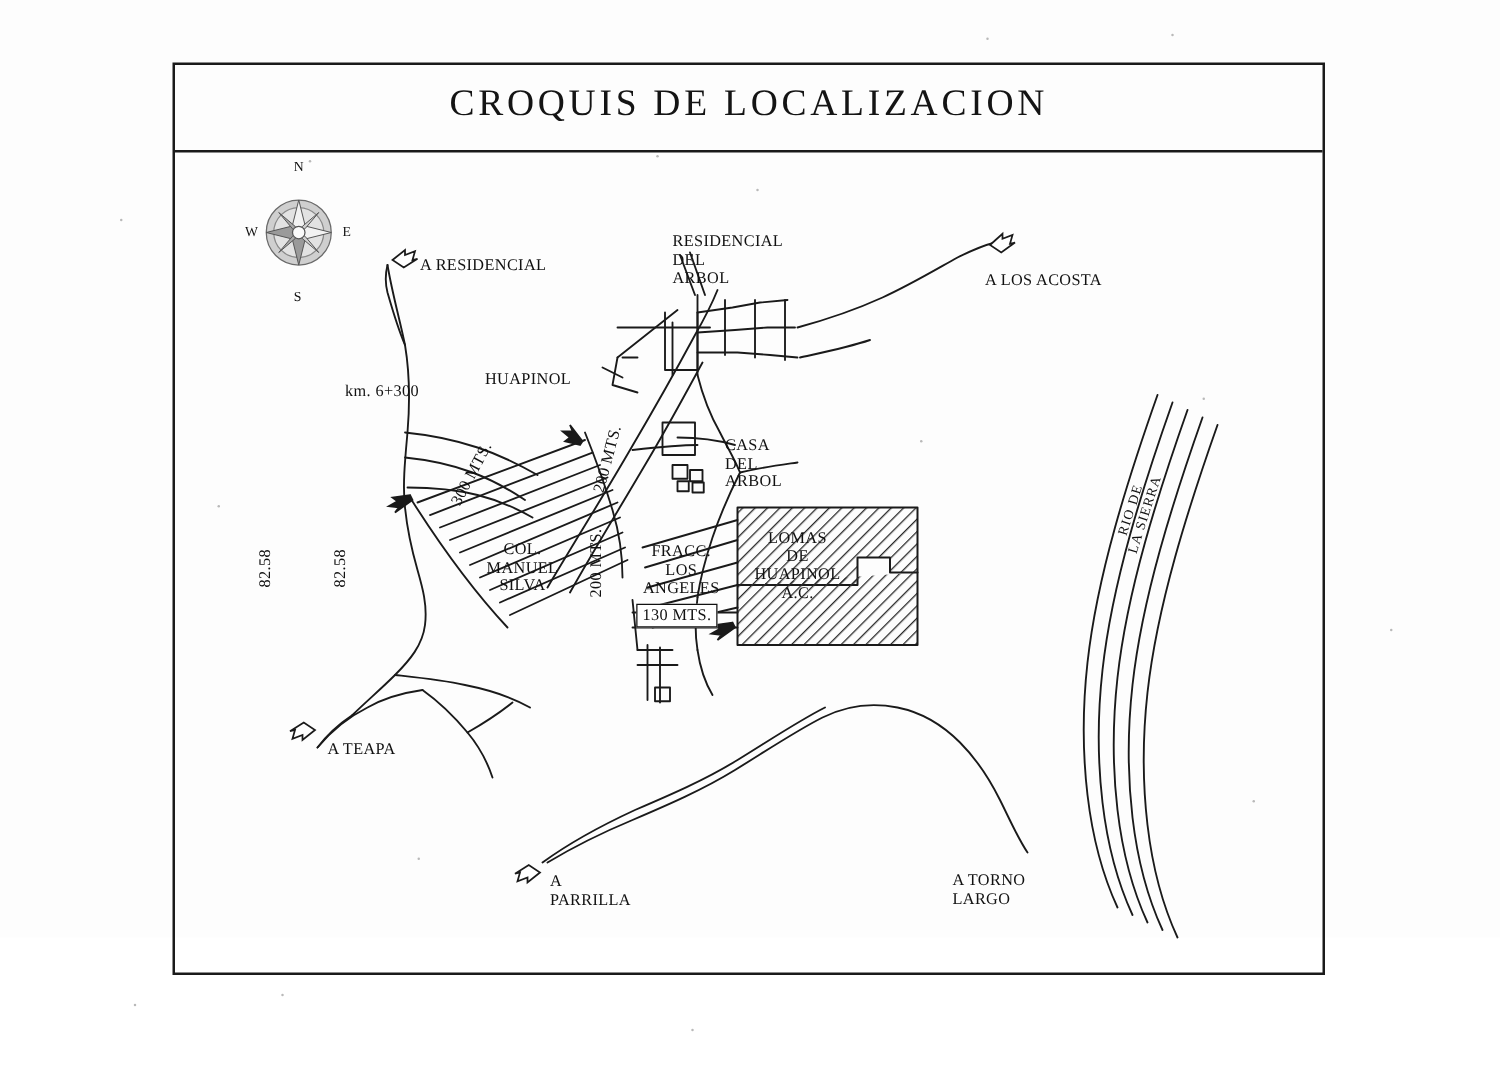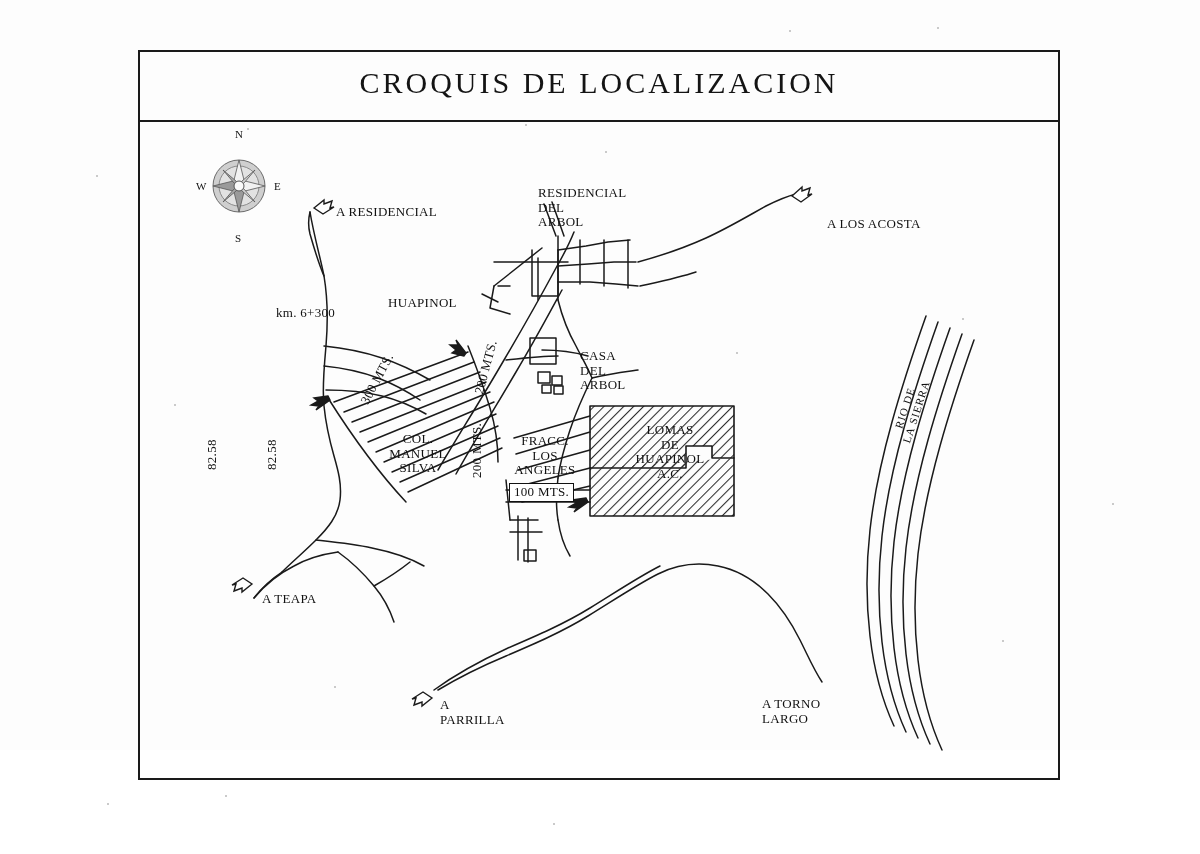--- a/index.html
+++ b/index.html
@@ -279,50 +279,50 @@
         <circle r="5" fill="#fafafa" stroke="#555" stroke-width="1"></circle>
       </g>
     </svg>
     <span class="cmp-letter" style="left:39px; top:0px;">N</span>
     <span class="cmp-letter" style="left:39px; top:104px;">S</span>
     <span class="cmp-letter" style="left:78px; top:52px;">E</span>
     <span class="cmp-letter" style="left:0px; top:52px;">W</span>
   </div>
 
   <div class="lbl" style="left:336px; top:205px;">A RESIDENCIAL</div>
-  <div class="lbl" style="left:788px; top:217px;margin-left:39px;">A LOS ACOSTA</div>
+  <div class="lbl" style="left:788px; top:217px;">A LOS ACOSTA</div>
   <div class="lbl" style="left:262px; top:592px;">A TEAPA</div>
   <div class="lbl" style="left:440px; top:698px;">A
 PARRILLA</div>
   <div class="lbl" style="left:762px; top:697px;">A TORNO
 LARGO</div>
 
   <div class="lbl" style="left:538px; top:186px;">RESIDENCIAL
 DEL
 ARBOL</div>
   <div class="lbl" style="left:564px; top:349px;margin-left:16px;">CASA
 DEL
 ARBOL</div>
-  <div class="lbl center" style="left:592px; top:423px; width:92px;margin-left:32px;">LOMAS
+  <div class="lbl center" style="left:592px; top:423px; width:92px;">LOMAS
 DE
 HUAPINOL
 A.C.</div>
   <div class="lbl center" style="left:508px; top:434px; width:74px;">FRACC.
 LOS
 ANGELES</div>
   <div class="lbl center" style="left:340px; top:432px; width:62px;margin-left:47px;">COL.
 MANUEL
 SILVA</div>
   <div class="lbl" style="left:388px; top:296px;">HUAPINOL</div>
 
   <div class="lbl" style="left:276px; top:306px;">km. 6+300</div>
   <div class="lbl rot-ne" style="left:358px; top:400px;">300 MTS.</div>
   <div class="lbl rot-ne2" style="left:472px; top:392px;">200 MTS.</div>
   <div class="lbl rot90" style="left:470px; top:478px;">200 MTS.</div>
-  <div class="lbl boxed" style="left:509px; top:483px;">100 MTS.</div>
+  <div class="lbl boxed" style="left:509px; top:483px;">130 MTS.</div>
 
   <div class="lbl rot90" style="left:205px; top:470px;">82.58</div>
   <div class="lbl rot90" style="left:265px; top:470px;">82.58</div>
 
   <div class="lbl rot-riv center" style="left:886px; top:446px; width:84px;">RIO DE
 LA SIERRA</div>
 
   <div class="speck" style="left:247px;top:128px;"></div>
   <div class="speck" style="left:525px;top:124px;"></div>
   <div class="speck" style="left:605px;top:151px;"></div>

